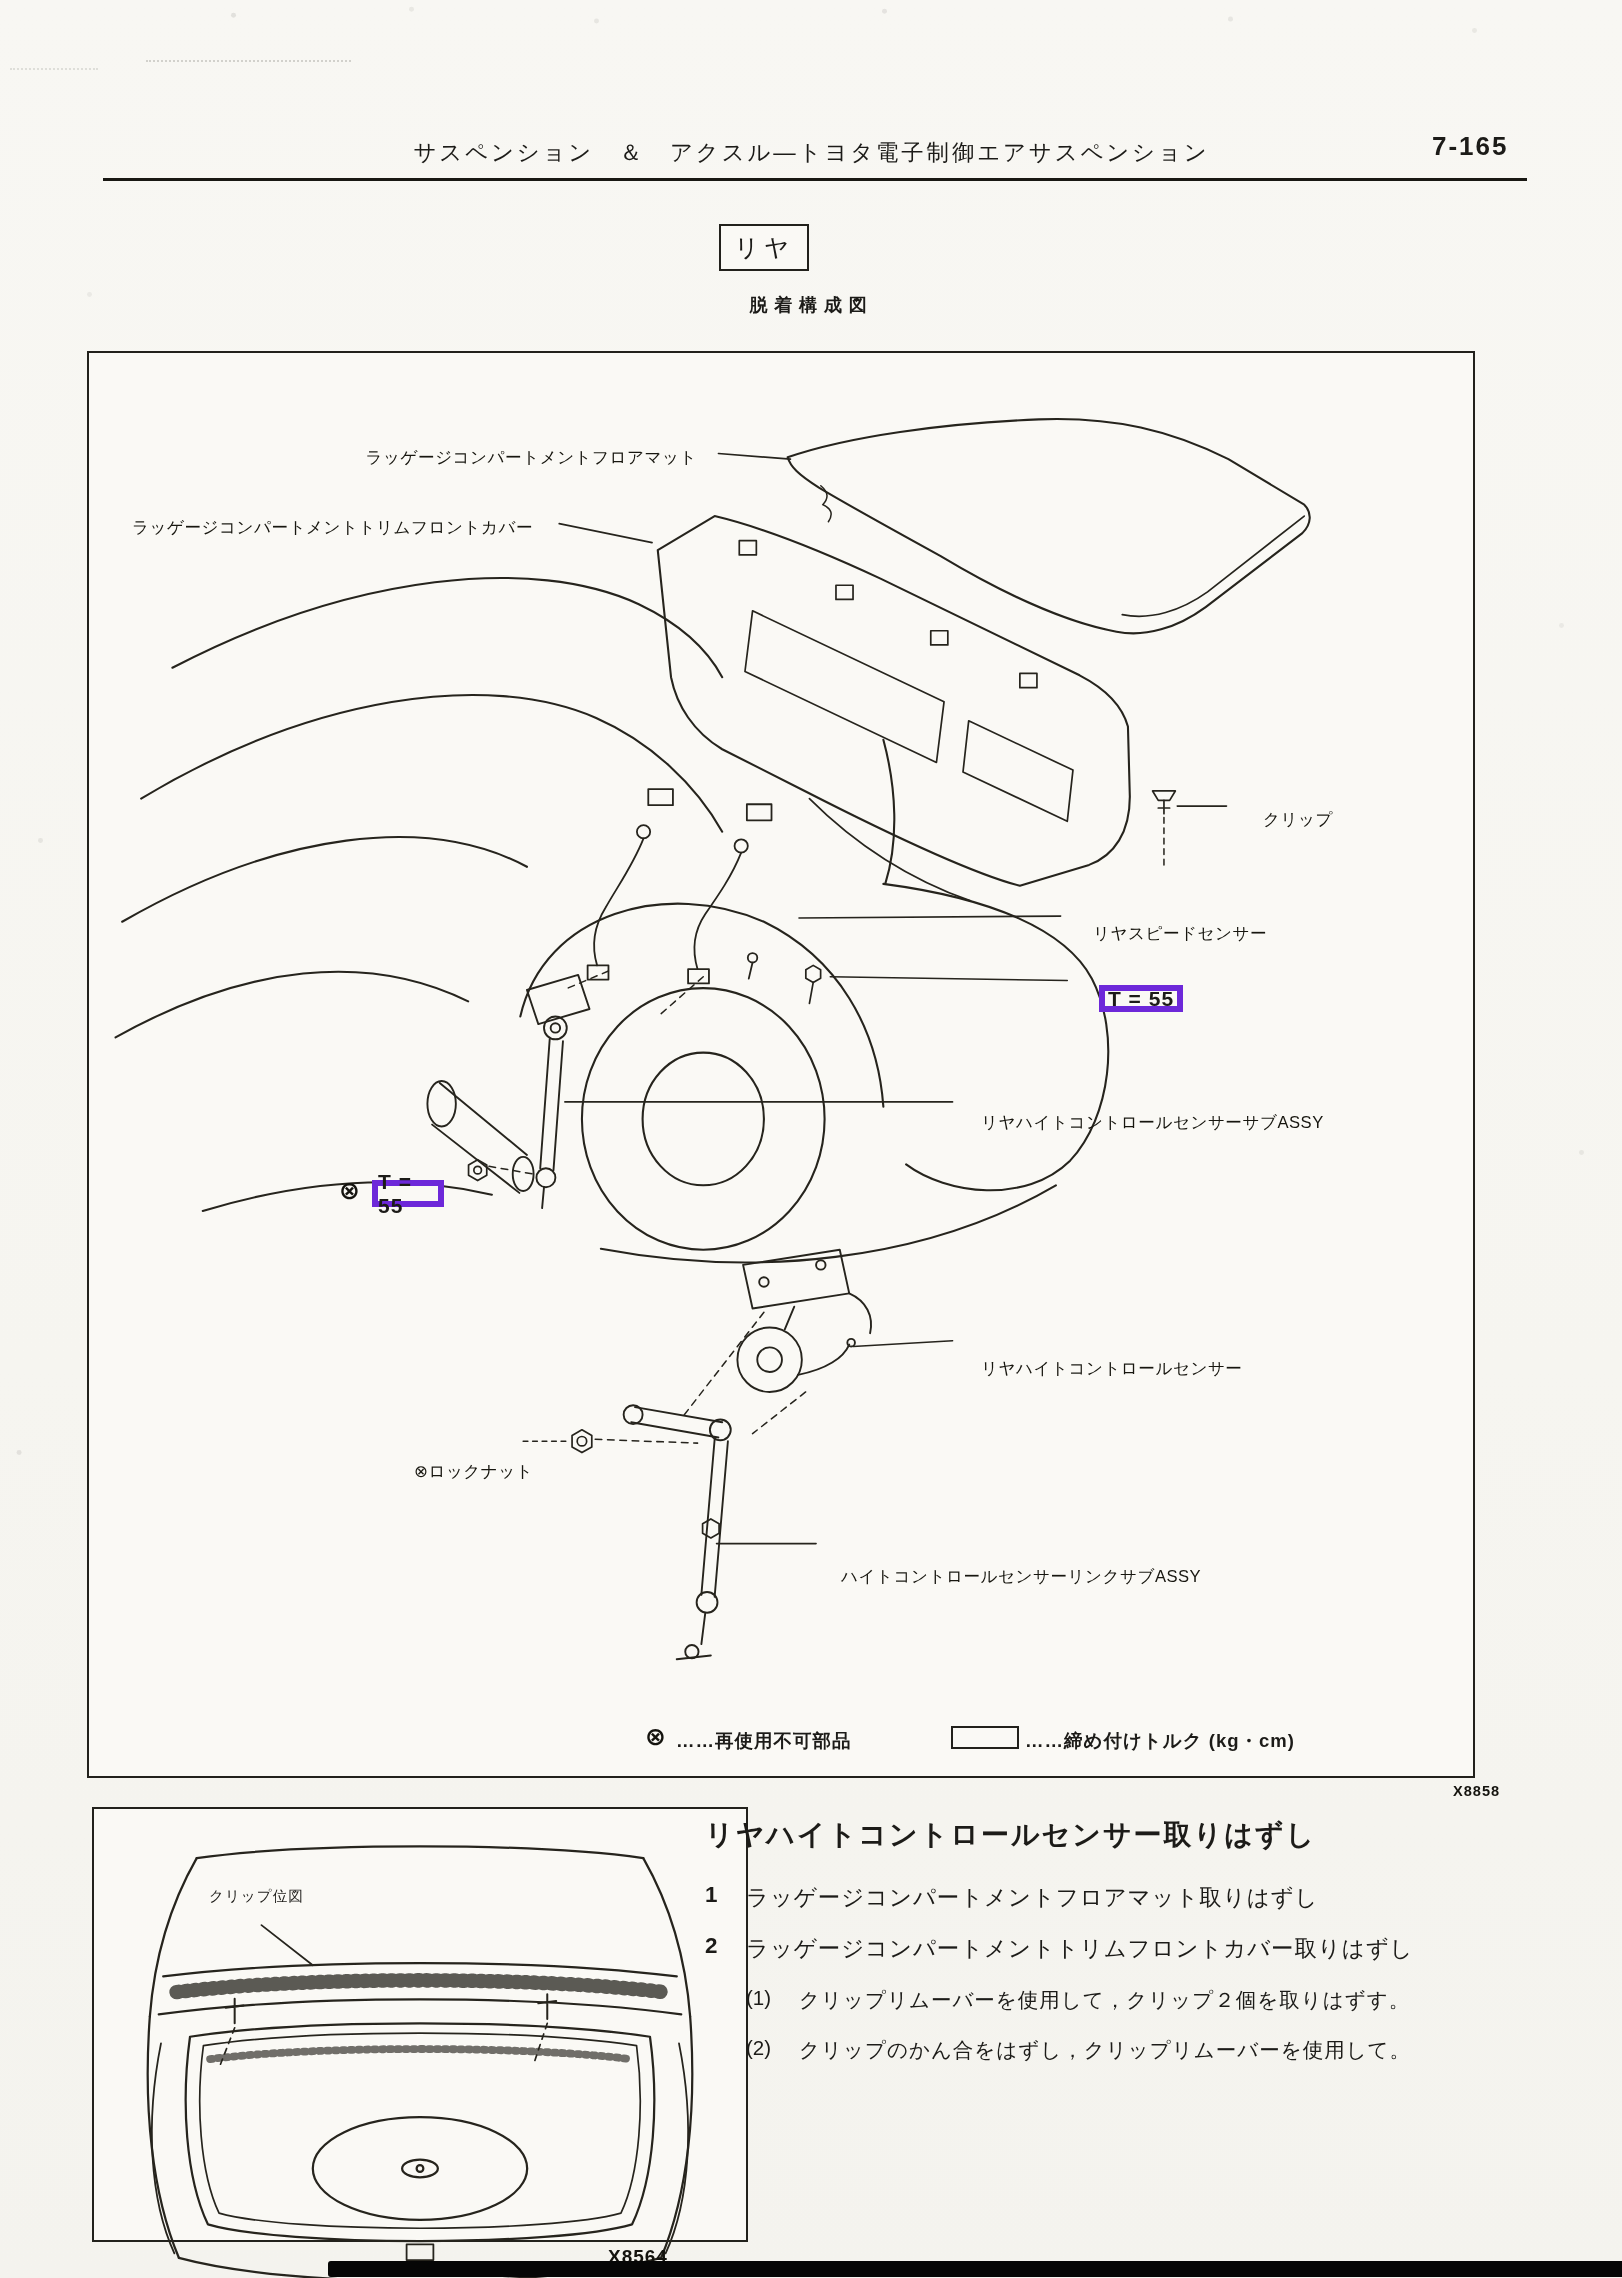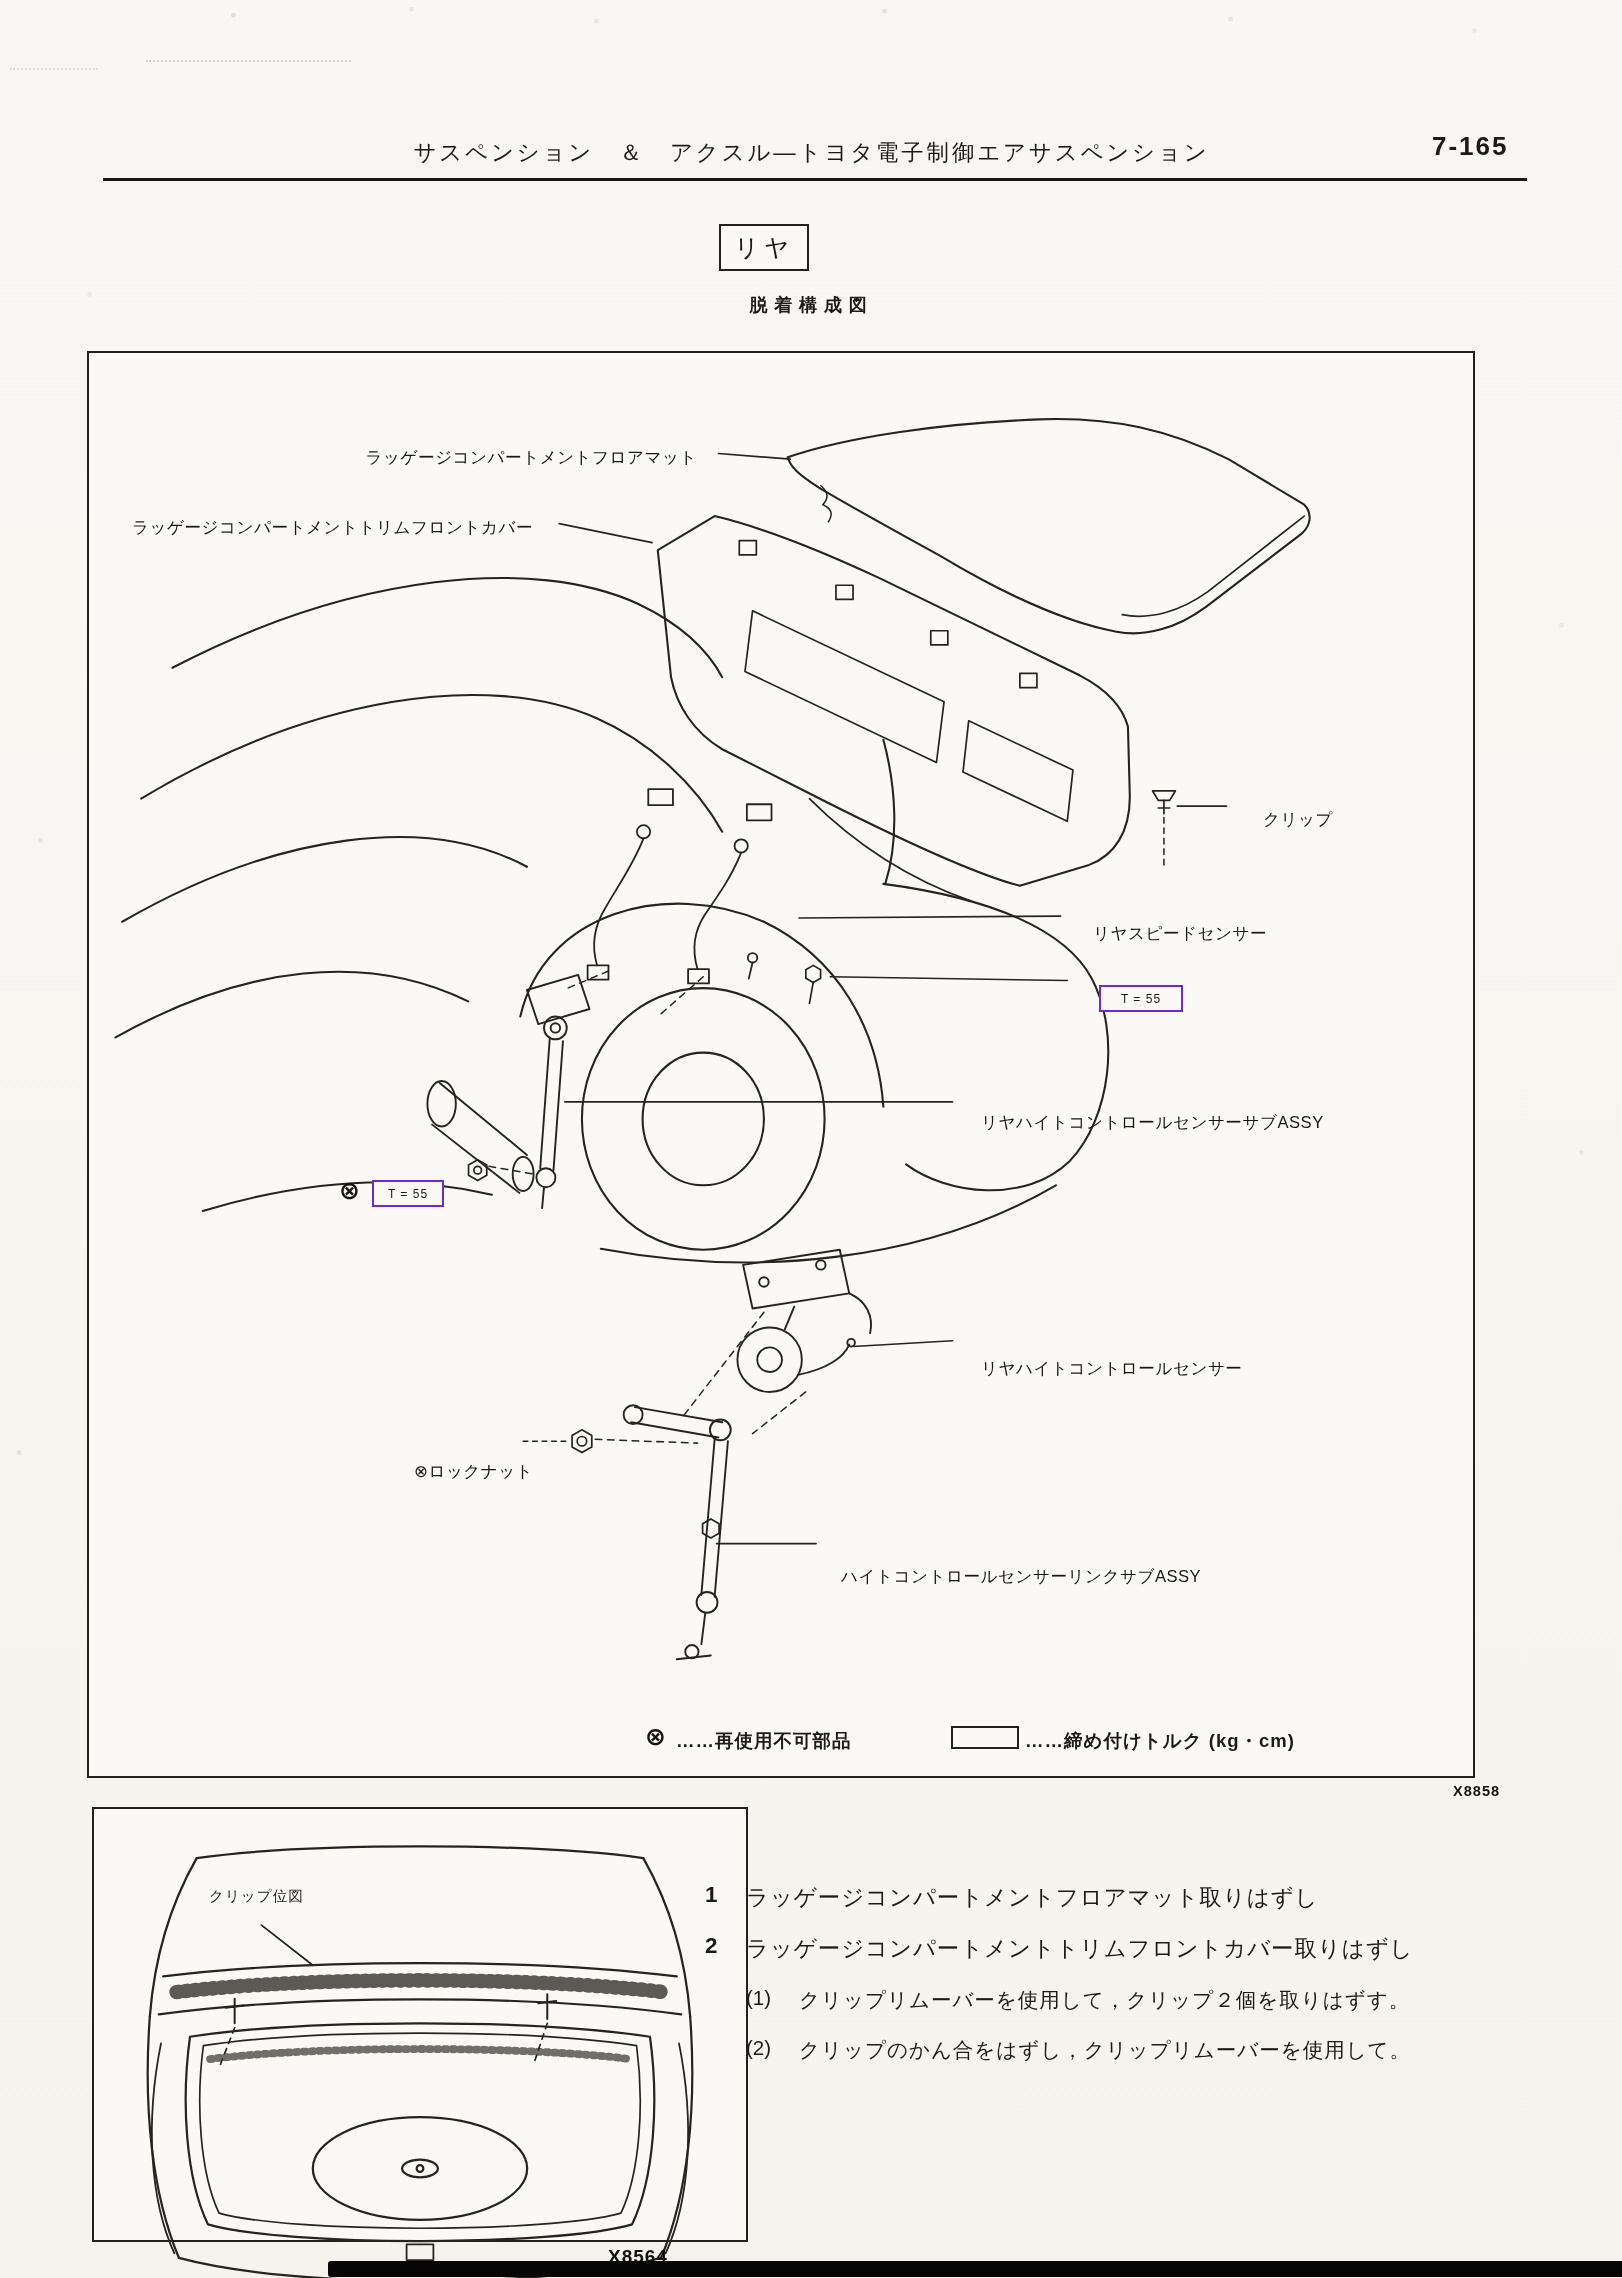--- a/index.html
+++ b/index.html
@@ -40,23 +40,23 @@
     position:absolute; left:87px; top:351px; width:1388px; height:1427px;
     border:2.4px solid #22211c; background:#faf9f5;
   }
   .figure-main svg { position:absolute; inset:0; }
 
   .part-label {
     position:absolute; font-size:16.6px; letter-spacing:0.5px; white-space:nowrap;
     color:#17160f; font-weight:500;
   }
   .torque-box {
-    position:absolute; border:2px solid #6d28d9; background:#faf9f5;
+    position:absolute; border:6px solid #6d28d9; background:#faf9f5;
     display:flex; align-items:center; justify-content:center;
-    font-size:12px; font-weight:400; letter-spacing:1px;
+    font-size:21px; font-weight:700; letter-spacing:1px;
   }
   .nonreusable-mark { position:absolute; font-size:25px; line-height:1; font-weight:700; color:#14130e; }
 
   .legend-text { position:absolute; font-size:18.5px; font-weight:700; letter-spacing:1px; white-space:nowrap; }
   .legend-box { position:absolute; width:68px; height:23.4px; border:2px solid #22211c; background:#faf9f5; }
 
   .figure-code { position:absolute; font-size:14.6px; font-weight:700; letter-spacing:1px; color:#14130e; }
 
   
   .figure-inset {
@@ -293,20 +293,21 @@
         <path d="M 406 192 L 394 228" stroke-dasharray="5 5" stroke-width="1.5"></path>
       </g>
 
       <path d="M 150 104 L 196 140" stroke-width="1.6"></path>
     </svg>
     <div class="inset-label">クリップ位図</div>
   </div>
 
   <div class="figure-code" style="left:608px; top:2246px; font-size:19px;">X8564</div>
 
+  <div class="instr-title">リヤハイトコントロールセンサー取りはずし</div>
 
   <div class="step-row" style="top:1882px;">
     <span class="num">1</span>
     <span class="txt">ラッゲージコンパートメントフロアマット取りはずし</span>
   </div>
   <div class="step-row" style="top:1933px;">
     <span class="num">2</span>
     <span class="txt">ラッゲージコンパートメントトリムフロントカバー取りはずし</span>
   </div>
   <div class="substep-row" style="top:1986px;">

